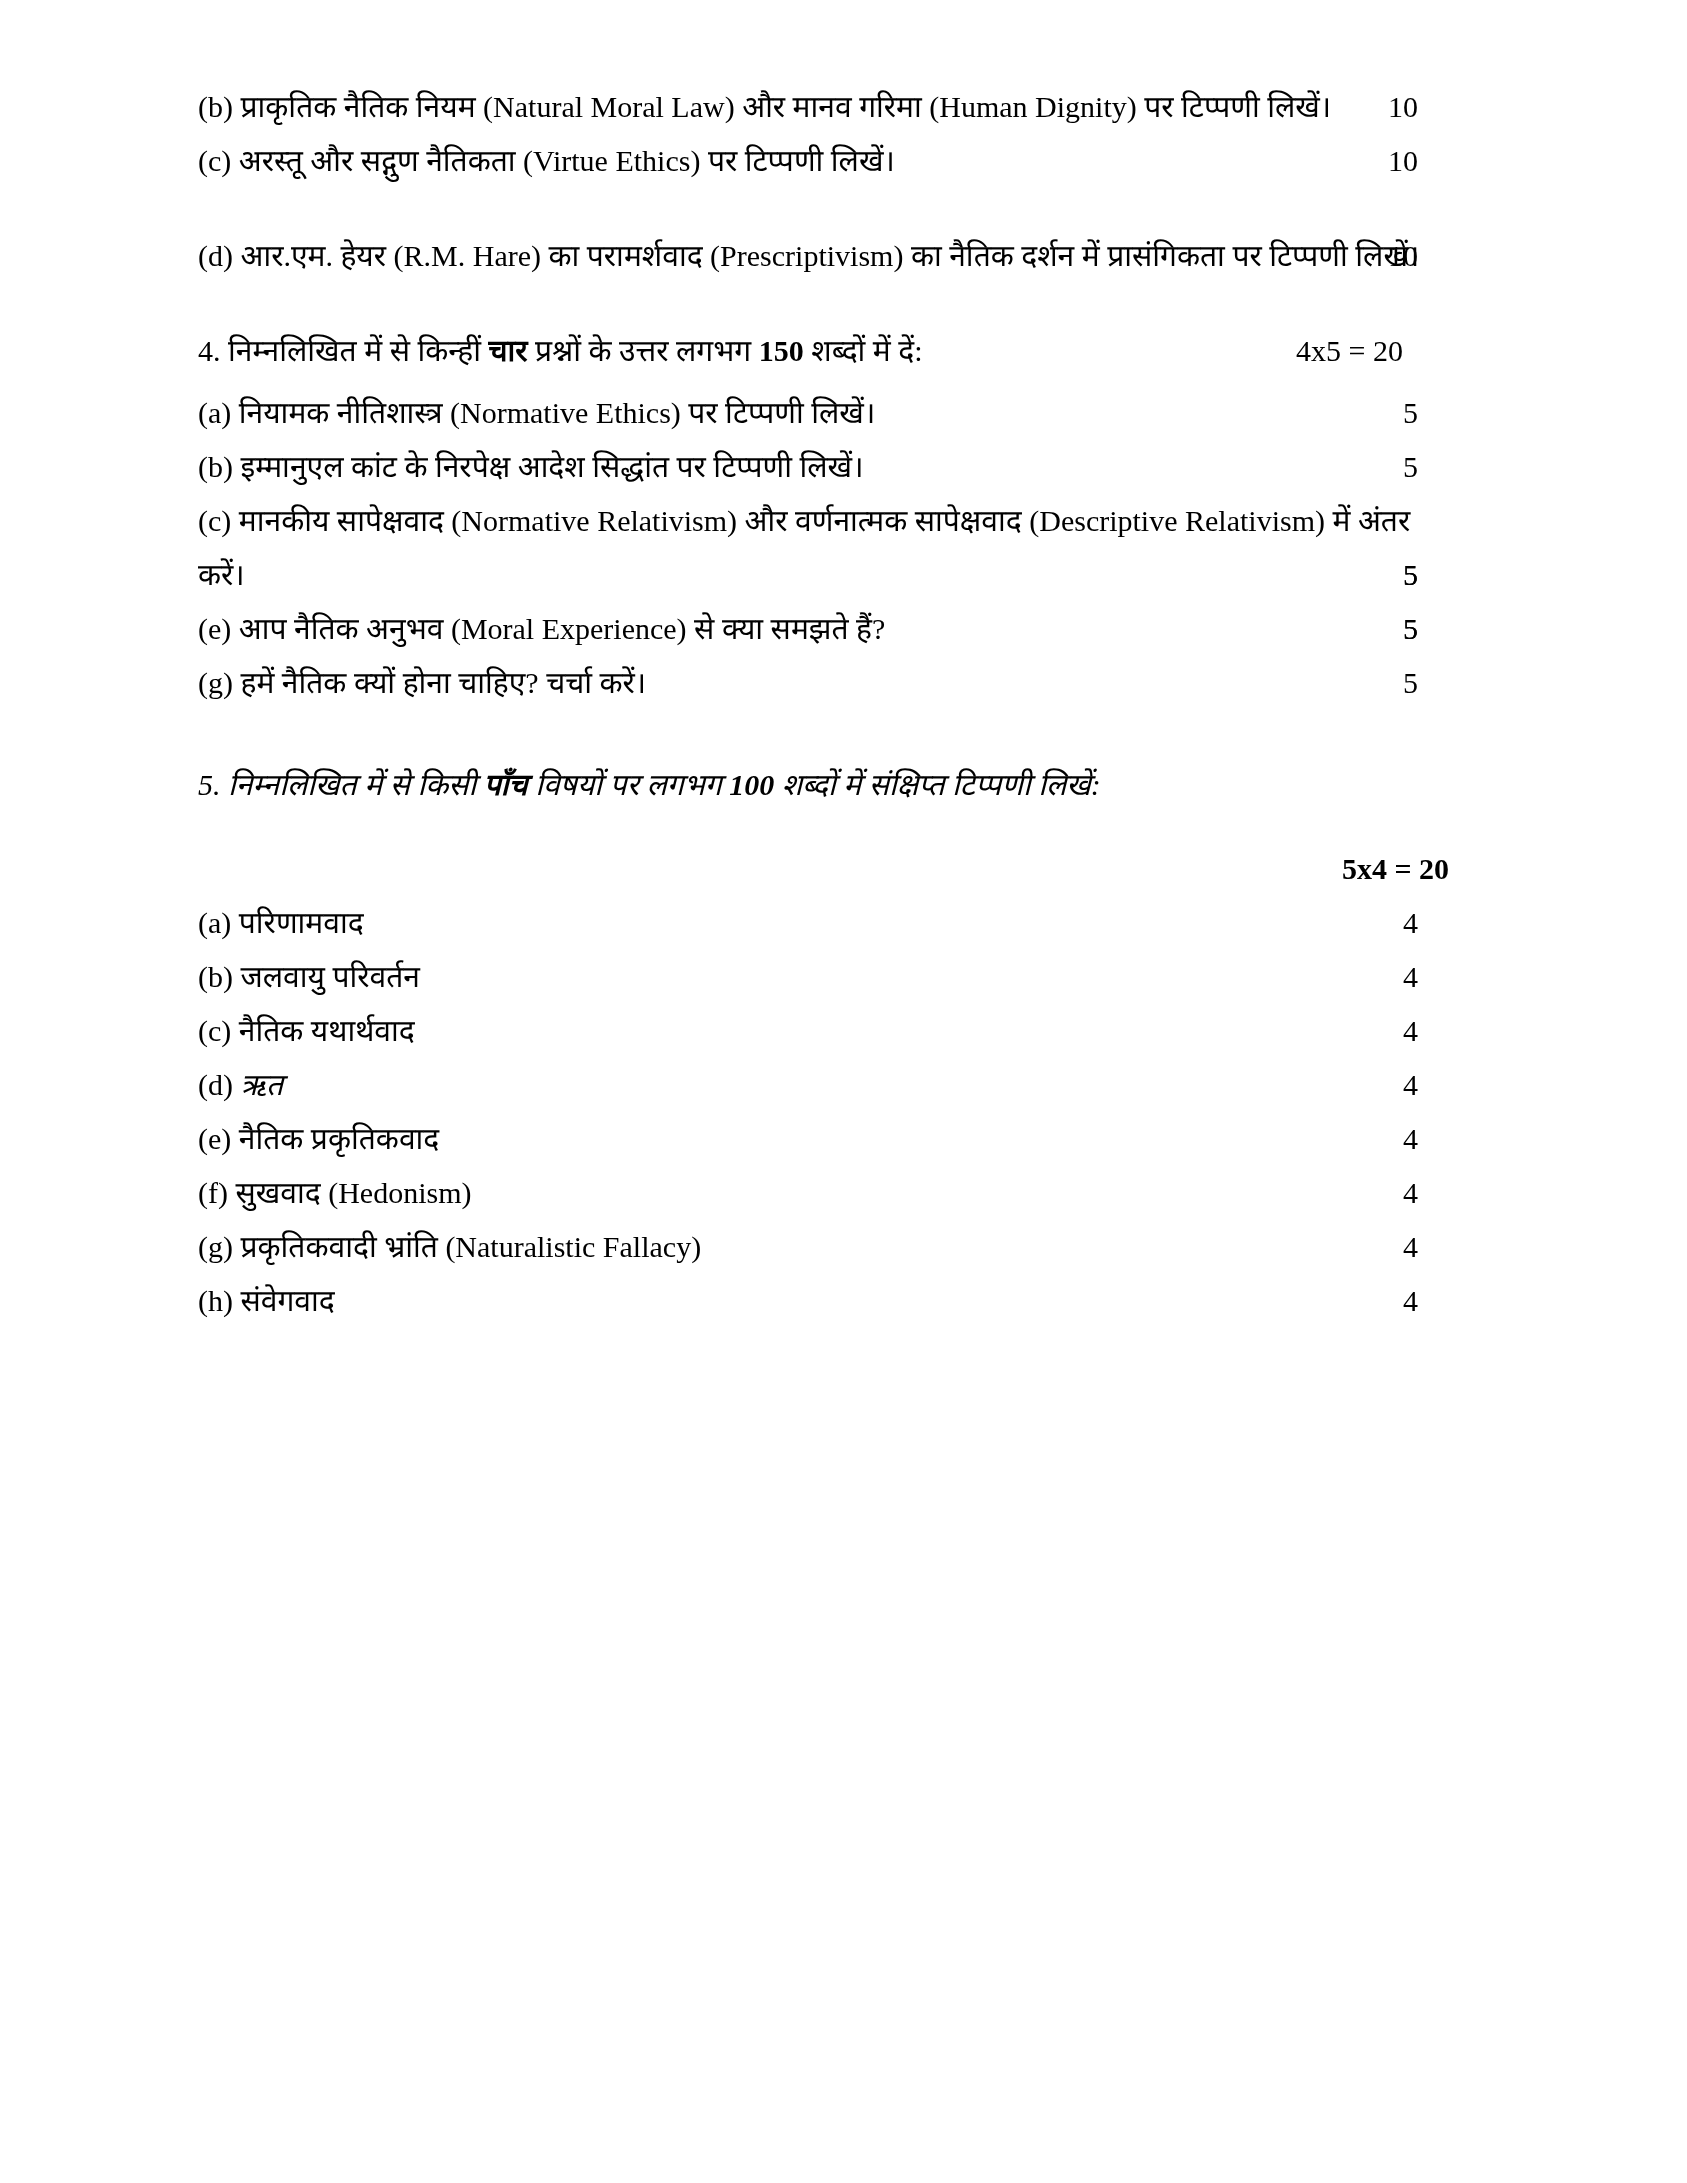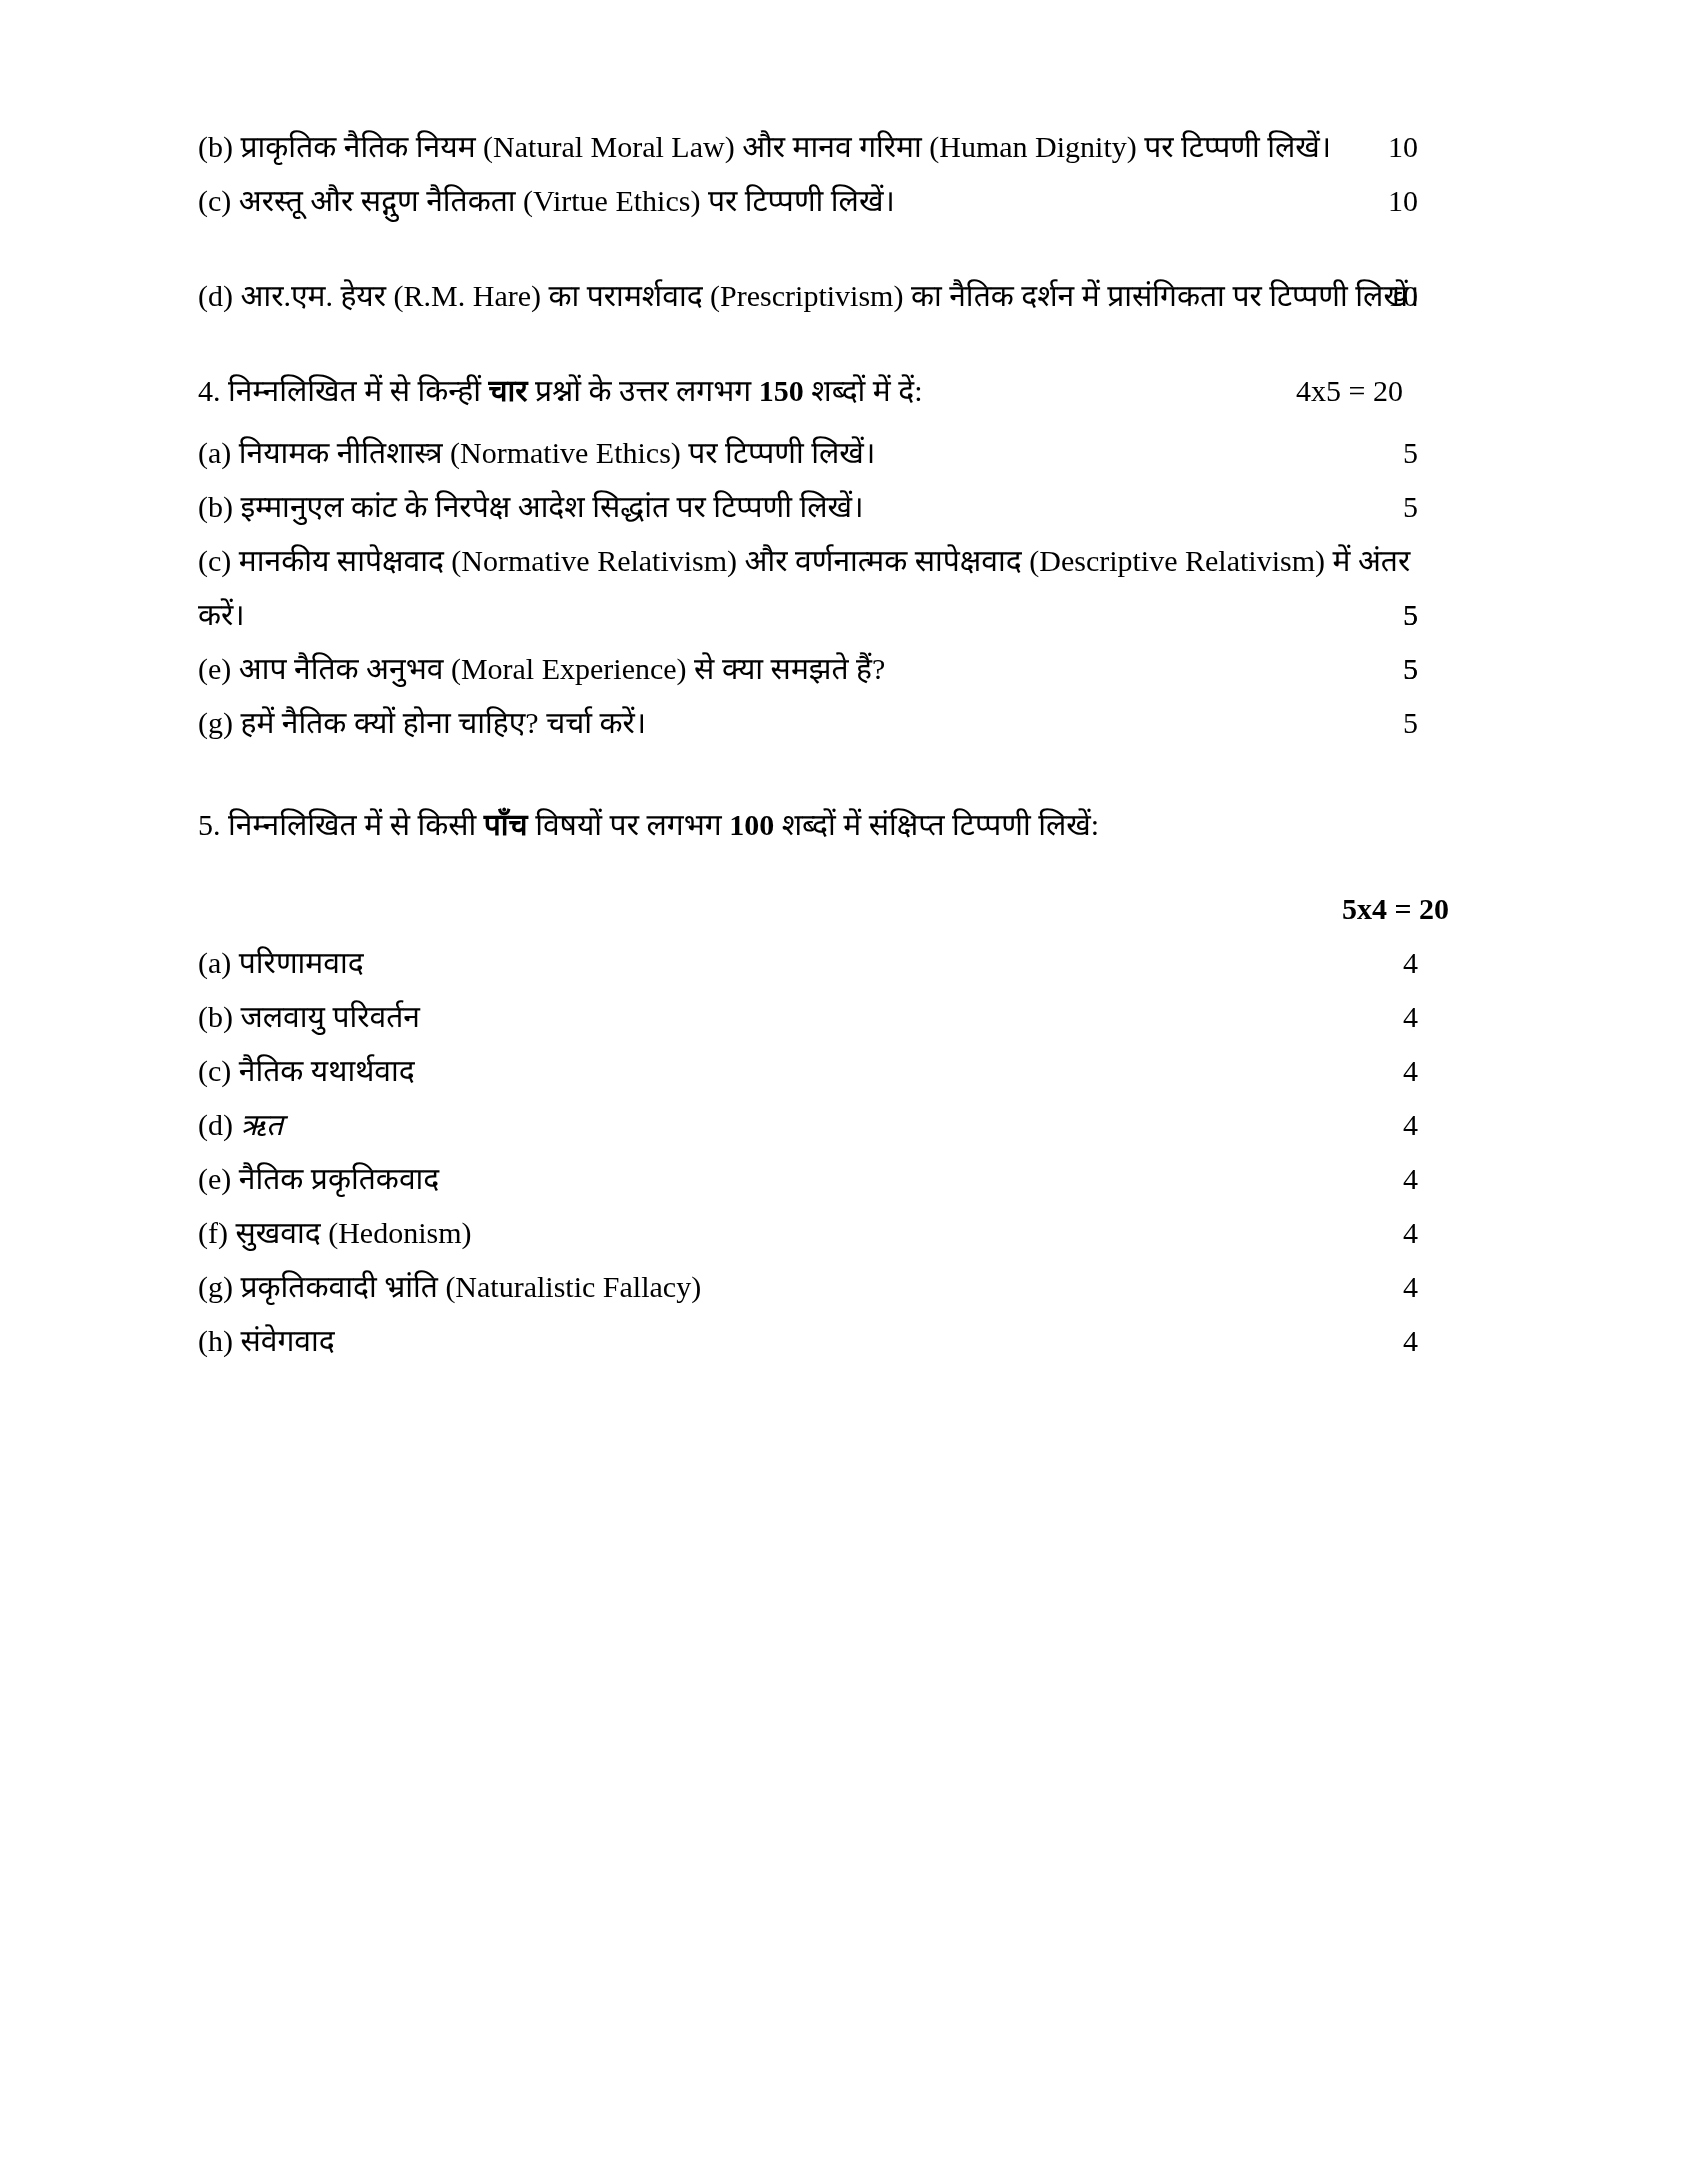--- a/index.html
+++ b/index.html
@@ -7,41 +7,41 @@
   body {
     width: 1687px;
     height: 2183px;
     font-family: "Liberation Serif", "DejaVu Sans", serif;
     font-size: 30px;
     color: #000000;
     position: relative;
     overflow: hidden;
   }
   .page-content {
-    padding: 120px 238px 0 198px;
+    padding: 80px 238px 0 198px;
   }
   .item {
     position: relative;
     line-height: 54px;
   }
   .item .txt { display: inline; }
   .marks {
     position: absolute;
     right: 31px;
     bottom: 0;
     white-space: nowrap;
   }
   .marks-header {
     position: absolute;
     right: 46px;
     bottom: 0;
     white-space: nowrap;
   }
   .gap   { margin-top: 41px; }
-  .gap-lg{ margin-top: 48px; }
+  .gap-lg{ margin-top: 48px; font-style: italic; }
   .gap-sm{ margin-top: 8px; }
   .marks-line {
     text-align: right;
     line-height: 54px;
     margin-top: 30px;
     padding-right: 0;
     font-weight: bold;
   }
   b { font-weight: bold; }
   .italic { font-style: italic; text-align: right; }

